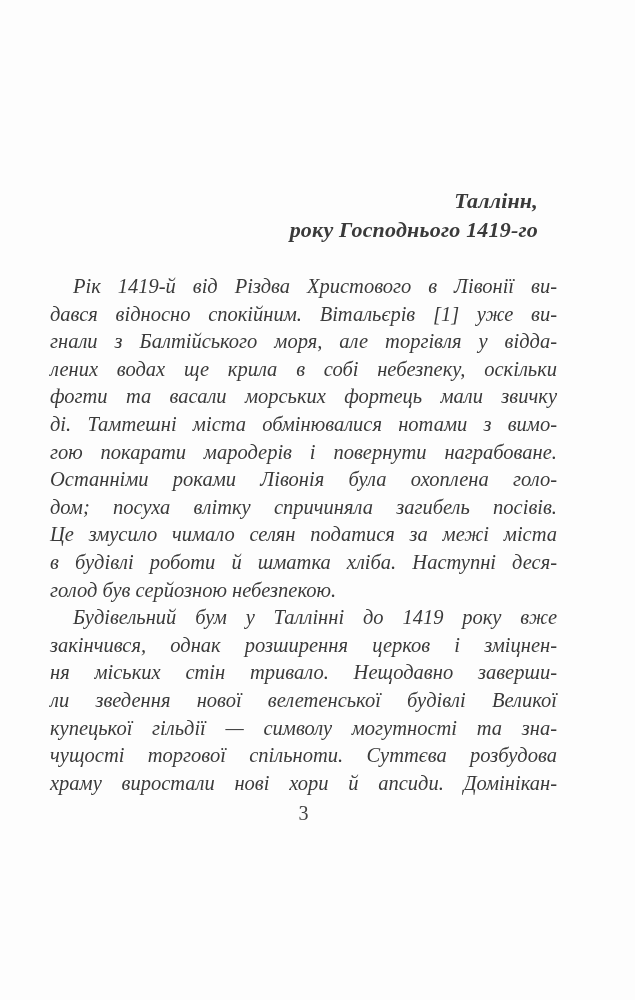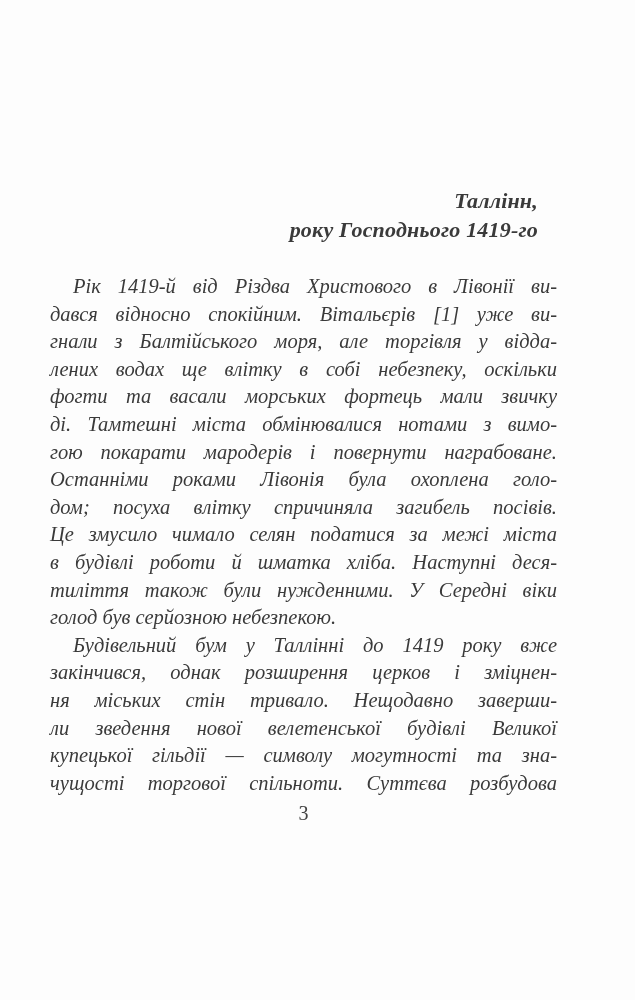--- a/index.html
+++ b/index.html
@@ -62,33 +62,33 @@
 
   <div class="heading">
     <div class="heading-line">Таллінн,</div>
     <div class="heading-line">року Господнього 1419-го</div>
   </div>
 
   <div class="body-text" id="body-text">
       <div class="line indent">Рік 1419-й від Різдва Христового в Лівонії ви-</div>
       <div class="line">дався відносно спокійним. Вітальєрів [1] уже ви-</div>
       <div class="line">гнали з Балтійського моря, але торгівля у відда-</div>
-      <div class="line">лених водах ще влітку в собі небезпеку, оскільки</div>
+      <div class="line">лених водах ще крила в собі небезпеку, оскільки</div>
       <div class="line">фогти та васали морських фортець мали звичку</div>
       <div class="line">ді. Тамтешні міста обмінювалися нотами з вимо-</div>
       <div class="line">гою покарати мародерів і повернути награбоване.</div>
       <div class="line">Останніми роками Лівонія була охоплена голо-</div>
       <div class="line">дом; посуха влітку спричиняла загибель посівів.</div>
       <div class="line">Це змусило чимало селян податися за межі міста</div>
       <div class="line">в будівлі роботи й шматка хліба. Наступні деся-</div>
-      <div class="line">тиліття також були нужденними. У Середні віки</div>
       <div class="line unjustified">голод був серйозною небезпекою.</div>
       <div class="line indent">Будівельний бум у Таллінні до 1419 року вже</div>
       <div class="line">закінчився, однак розширення церков і зміцнен-</div>
       <div class="line">ня міських стін тривало. Нещодавно заверши-</div>
       <div class="line">ли зведення нової велетенської будівлі Великої</div>
       <div class="line">купецької гільдії — символу могутності та зна-</div>
       <div class="line">чущості торгової спільноти. Суттєва розбудова</div>
+      <div class="line">храму виростали нові хори й апсиди. Домінікан-</div>
     </div>
 
   <div class="page-number">3</div>
 
 </div>
 
 </body></html>

